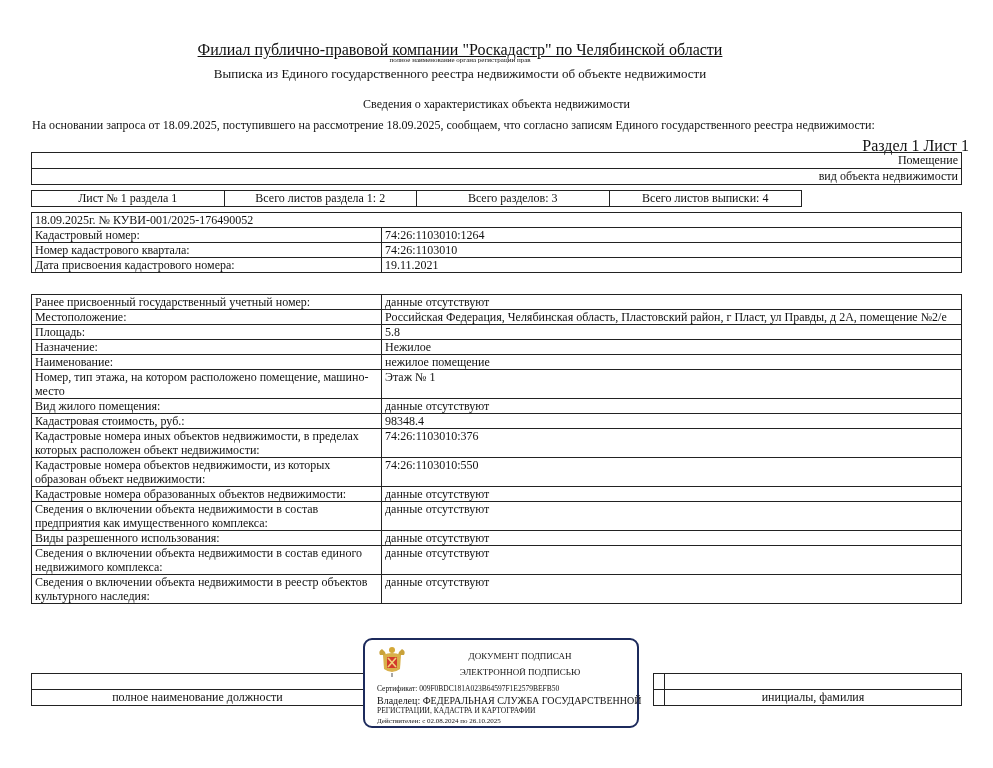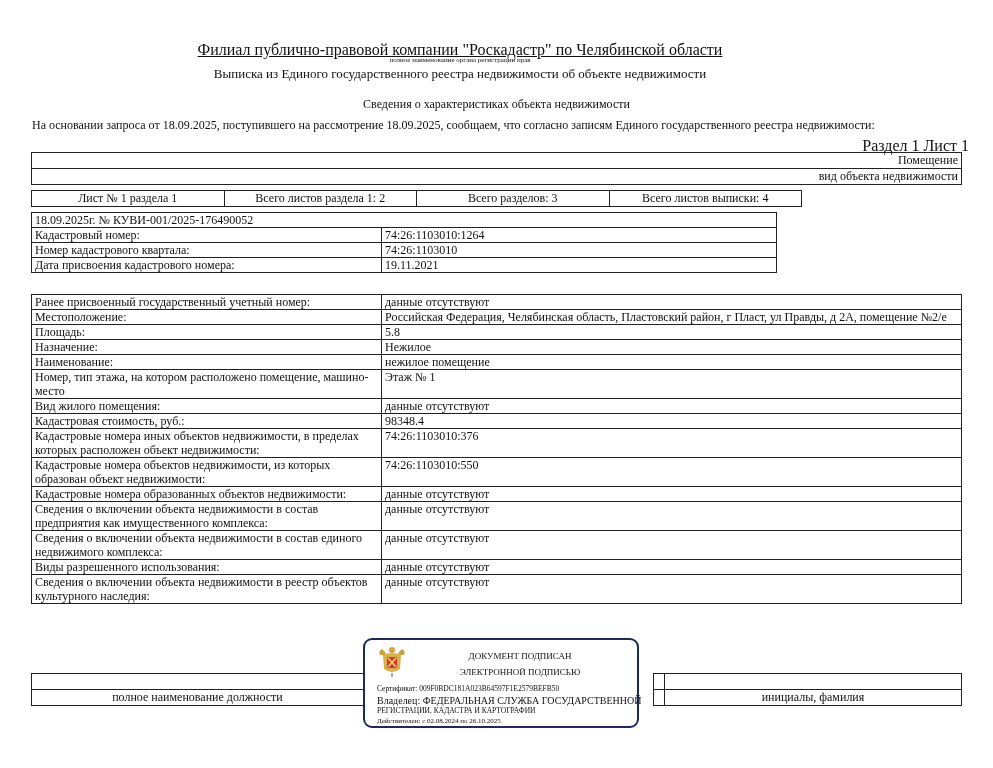--- a/index.html
+++ b/index.html
@@ -16,21 +16,21 @@
 
   table { border-collapse: collapse; position: absolute; font-size: 12px; }
   td { border: 1.5px solid #222; padding: 0 3px; vertical-align: top; line-height: 14px; }
 
   .t-kind { left: 31px; top: 152px; width: 931px; }
   .t-kind td { text-align: right; height: 15px; }
 
   .t-sheets { left: 31px; top: 190px; width: 771px; }
   .t-sheets td { text-align: center; height: 15px; width: 25%; }
 
-  .t-main { left: 31px; top: 212px; width: 746px; }
+  .t-main { left: 31px; top: 212px; width: 931px; }
   .t-main td { height: 14px; }
   .t-main td.lbl { width: 343px; }
 
   .t-props { left: 31px; top: 294px; width: 931px; }
   .t-props td { height: 14px; }
   .t-props td.lbl { width: 343px; }
 
   .t-sign-left { left: 31px; top: 673px; width: 333px; }
   .t-sign-left td { height: 15px; text-align: center; }
   .t-sign-right { left: 653px; top: 673px; width: 309px; }
@@ -143,25 +143,25 @@
       </tr>
   <tr>
         <td class="lbl">Кадастровые номера образованных объектов недвижимости:</td>
         <td>данные отсутствуют</td>
       </tr>
   <tr>
         <td class="lbl">Сведения о включении объекта недвижимости в состав предприятия как имущественного комплекса:</td>
         <td>данные отсутствуют</td>
       </tr>
   <tr>
+        <td class="lbl">Виды разрешенного использования:</td>
+        <td>данные отсутствуют</td>
+      </tr>
+  <tr>
         <td class="lbl">Сведения о включении объекта недвижимости в состав единого недвижимого комплекса:</td>
-        <td>данные отсутствуют</td>
-      </tr>
-  <tr>
-        <td class="lbl">Виды разрешенного использования:</td>
         <td>данные отсутствуют</td>
       </tr>
   <tr>
         <td class="lbl">Сведения о включении объекта недвижимости в реестр объектов культурного наследия:</td>
         <td>данные отсутствуют</td>
       </tr>
 </tbody>
   </table>
 
 <table class="t-sign-left">

